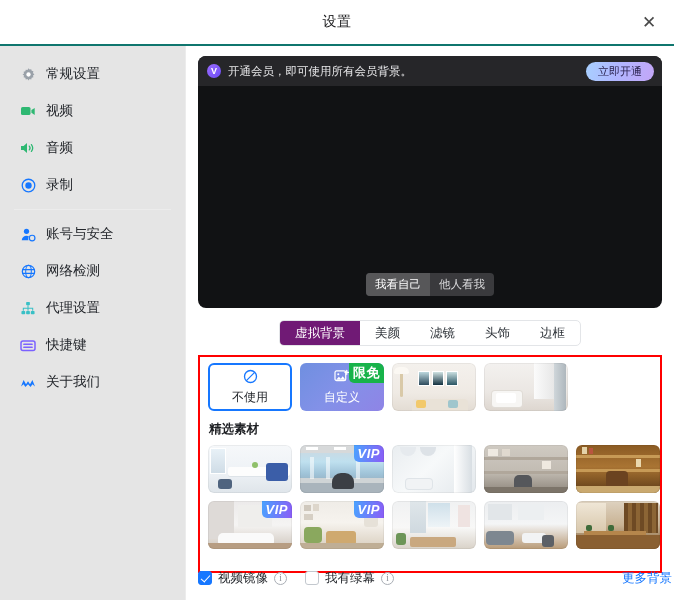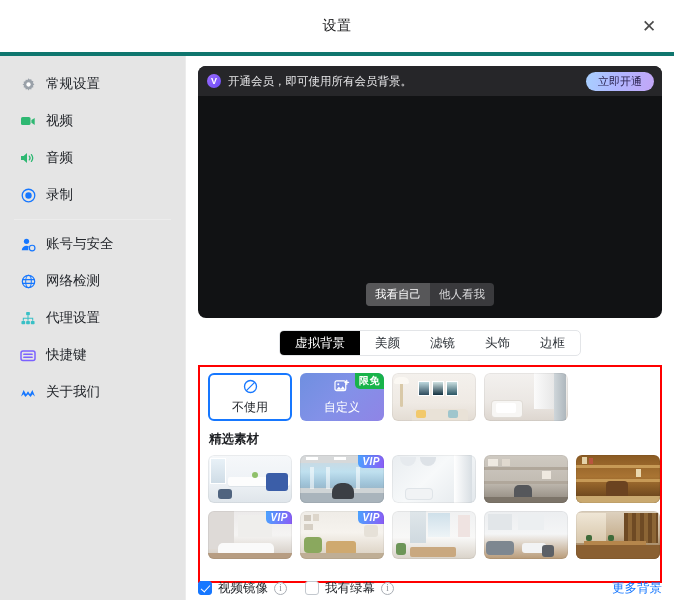--- a/index.html
+++ b/index.html
@@ -5,21 +5,21 @@
   * { box-sizing: border-box; margin: 0; padding: 0; }
   html, body {
     width: 674px; height: 600px;
     font-family: "Liberation Sans", "DejaVu Sans", sans-serif;
     background: #ffffff; overflow: hidden;
   }
   .window { position: relative; width: 674px; height: 600px; background: #fff; }
 
   
   .titlebar {
-    position: relative; height: 56px; border-bottom: 4px solid #0f766e;
+    position: relative; height: 46px; border-bottom: 2px solid #0f766e;
     display: flex; align-items: center; justify-content: center; background: #fff;
   }
   .title-text { font-size: 14px; color: #1d1d1f; letter-spacing: .5px; }
   .close-btn {
     position: absolute; right: 10px; top: 50%; transform: translateY(-50%);
     width: 30px; height: 30px; display: flex; align-items: center; justify-content: center;
     color: #4a4a4a; font-size: 17px; border-radius: 4px; cursor: pointer;
   }
 
   
@@ -75,21 +75,21 @@
   
   .tabs-wrap { display: flex; justify-content: center; margin-top: 12px; }
   .tabs {
     display: flex; background: #fff; border: 1px solid #e3e5e8;
     border-radius: 5px; overflow: hidden; height: 26px;
   }
   .tab {
     padding: 0 15px; height: 100%; display: flex; align-items: center;
     font-size: 12.5px; color: #2d3238; cursor: pointer; white-space: nowrap;
   }
-  .tab.active { background: #000000; color: #fff; }
+  .tab.active { background: #701a75; color: #fff; }
 
   
   .gallery {
     position: relative; margin-top: 9px; border: 2px solid #ff0000;
     height: 218px; padding: 6px 0 0 8px; overflow: hidden;
   }
   .row { display: flex; gap: 8px; }
   .tile {
     width: 84px; height: 48px; border-radius: 6px; position: relative;
     flex: none; cursor: pointer; overflow: hidden;
@@ -103,38 +103,38 @@
     background: linear-gradient(135deg,#6f8fe0 0%,#8391e8 50%,#8f84e6 100%);
     display: flex; flex-direction: column; align-items: center; justify-content: center; gap: 2px;
   }
   .tile.blur {
     background: linear-gradient(135deg,#cfd4da 0%,#e4e7ea 45%,#cdd3d9 100%);
     display: flex; flex-direction: column; align-items: center; justify-content: center; gap: 2px;
   }
   .tile.custom .lbl { font-size: 12px; color: #ffffff; }
   .tile.blur .lbl { font-size: 12px; color: #55595e; }
   .corner-badge {
-    position: absolute; top: 0; right: 0; font-size: 10px; color: #fff;
+    position: absolute; top: 0; right: 0; font-size: 13px; color: #fff;
     padding: 1px 4px; border-bottom-left-radius: 5px; font-weight: bold; letter-spacing: .5px;
   }
   .badge-free { background: #18b34a; border-top-right-radius: 5px; }
   .badge-vip {
     background: linear-gradient(100deg,#4aa3ff,#8b5cf6);
     border-top-right-radius: 5px; font-style: italic;
   }
   .section-title {
     font-size: 12.5px; color: #1d1f23; font-weight: bold; margin: 10px 0 7px 1px;
   }
   
   .th { width: 100%; height: 100%; position: relative; }
   .th::after { content:""; position:absolute; inset:0; box-shadow: inset 0 0 0 1px rgba(0,0,0,.05); border-radius:6px; }
 
   
   .footer {
-    position: absolute; left: 12px; right: 16px; bottom: 8px; height: 28px;
+    position: absolute; left: 12px; right: 6px; bottom: 8px; height: 28px;
     display: flex; align-items: center; gap: 18px;
   }
   .chk-wrap { display: flex; align-items: center; gap: 6px; cursor: pointer; }
   .chk {
     width: 14px; height: 14px; border-radius: 3px; border: 1.5px solid #c3c8ce;
     background: #fff; flex: none; position: relative;
   }
   .chk.on { background: #1677ff; border-color: #1677ff; }
   .chk.on::after {
     content: ""; position: absolute; left: 4px; top: 1px; width: 4px; height: 8px;

